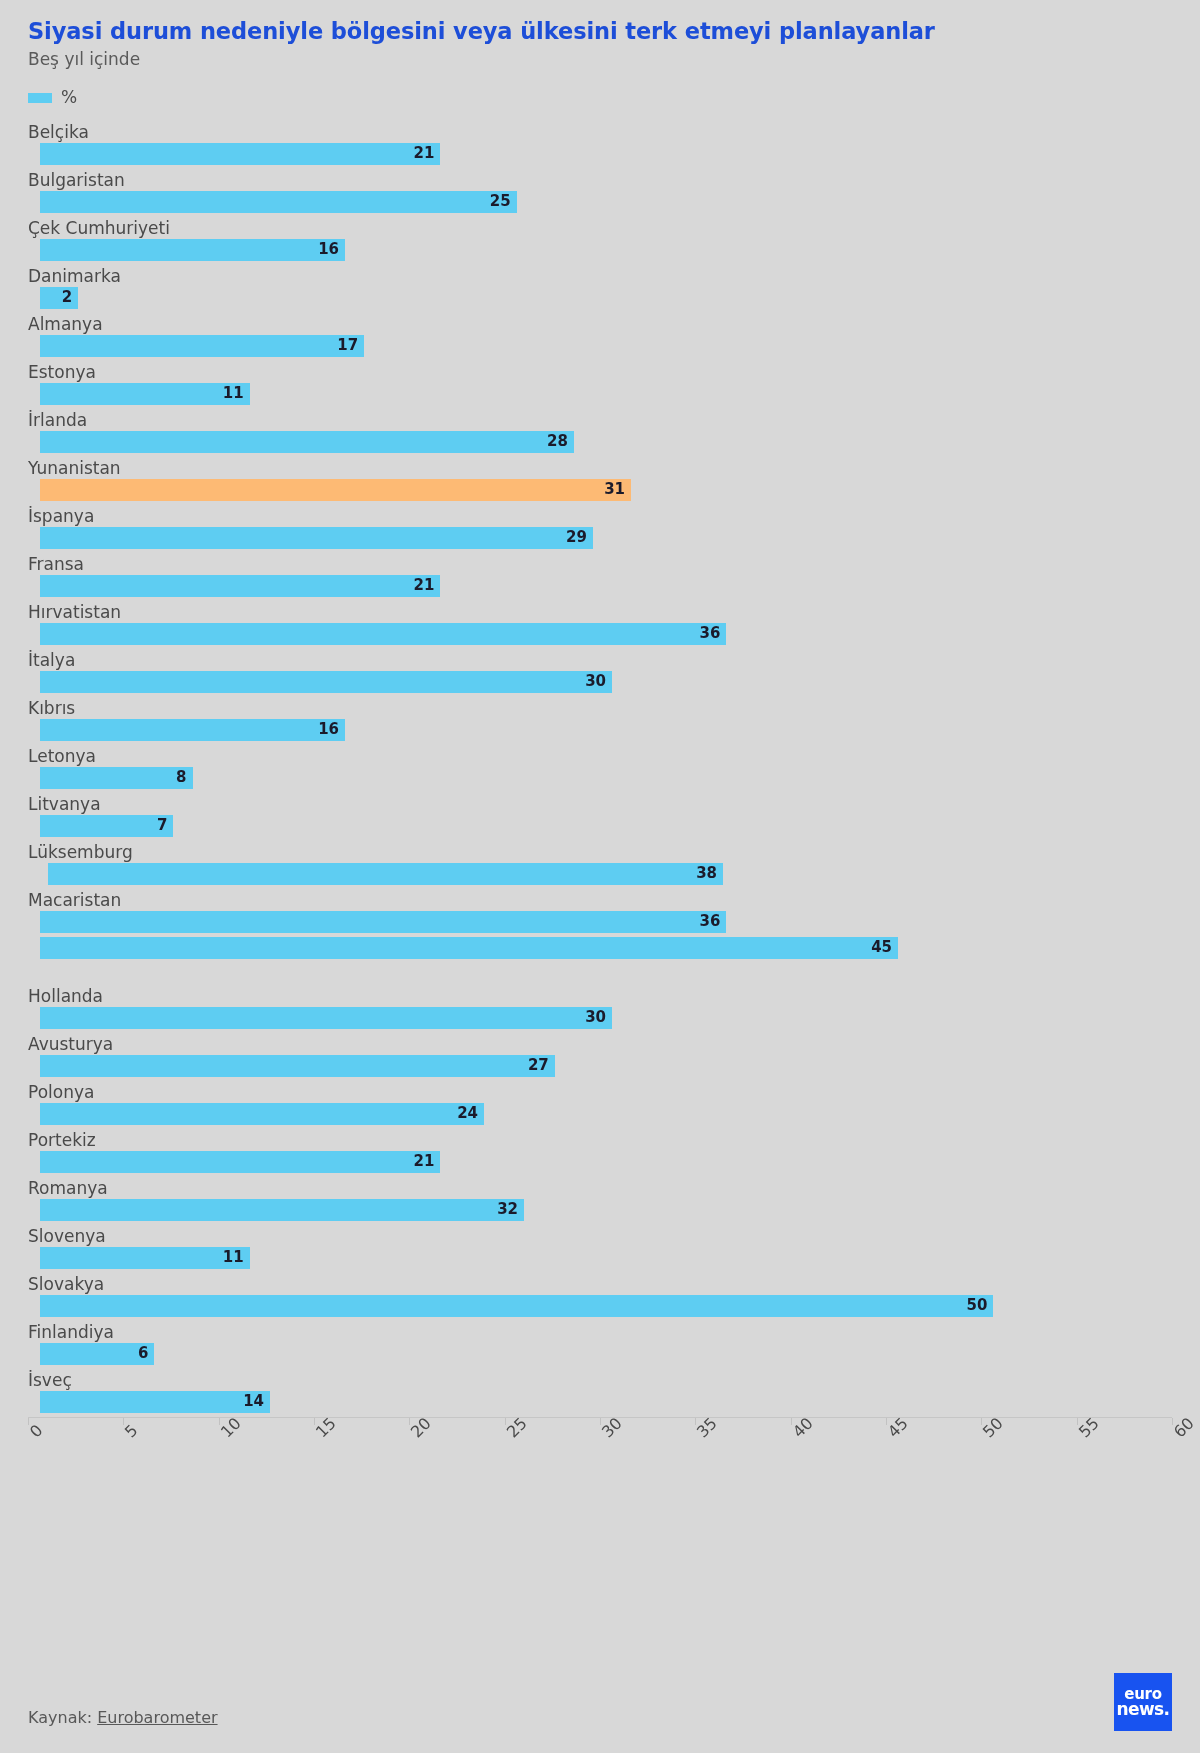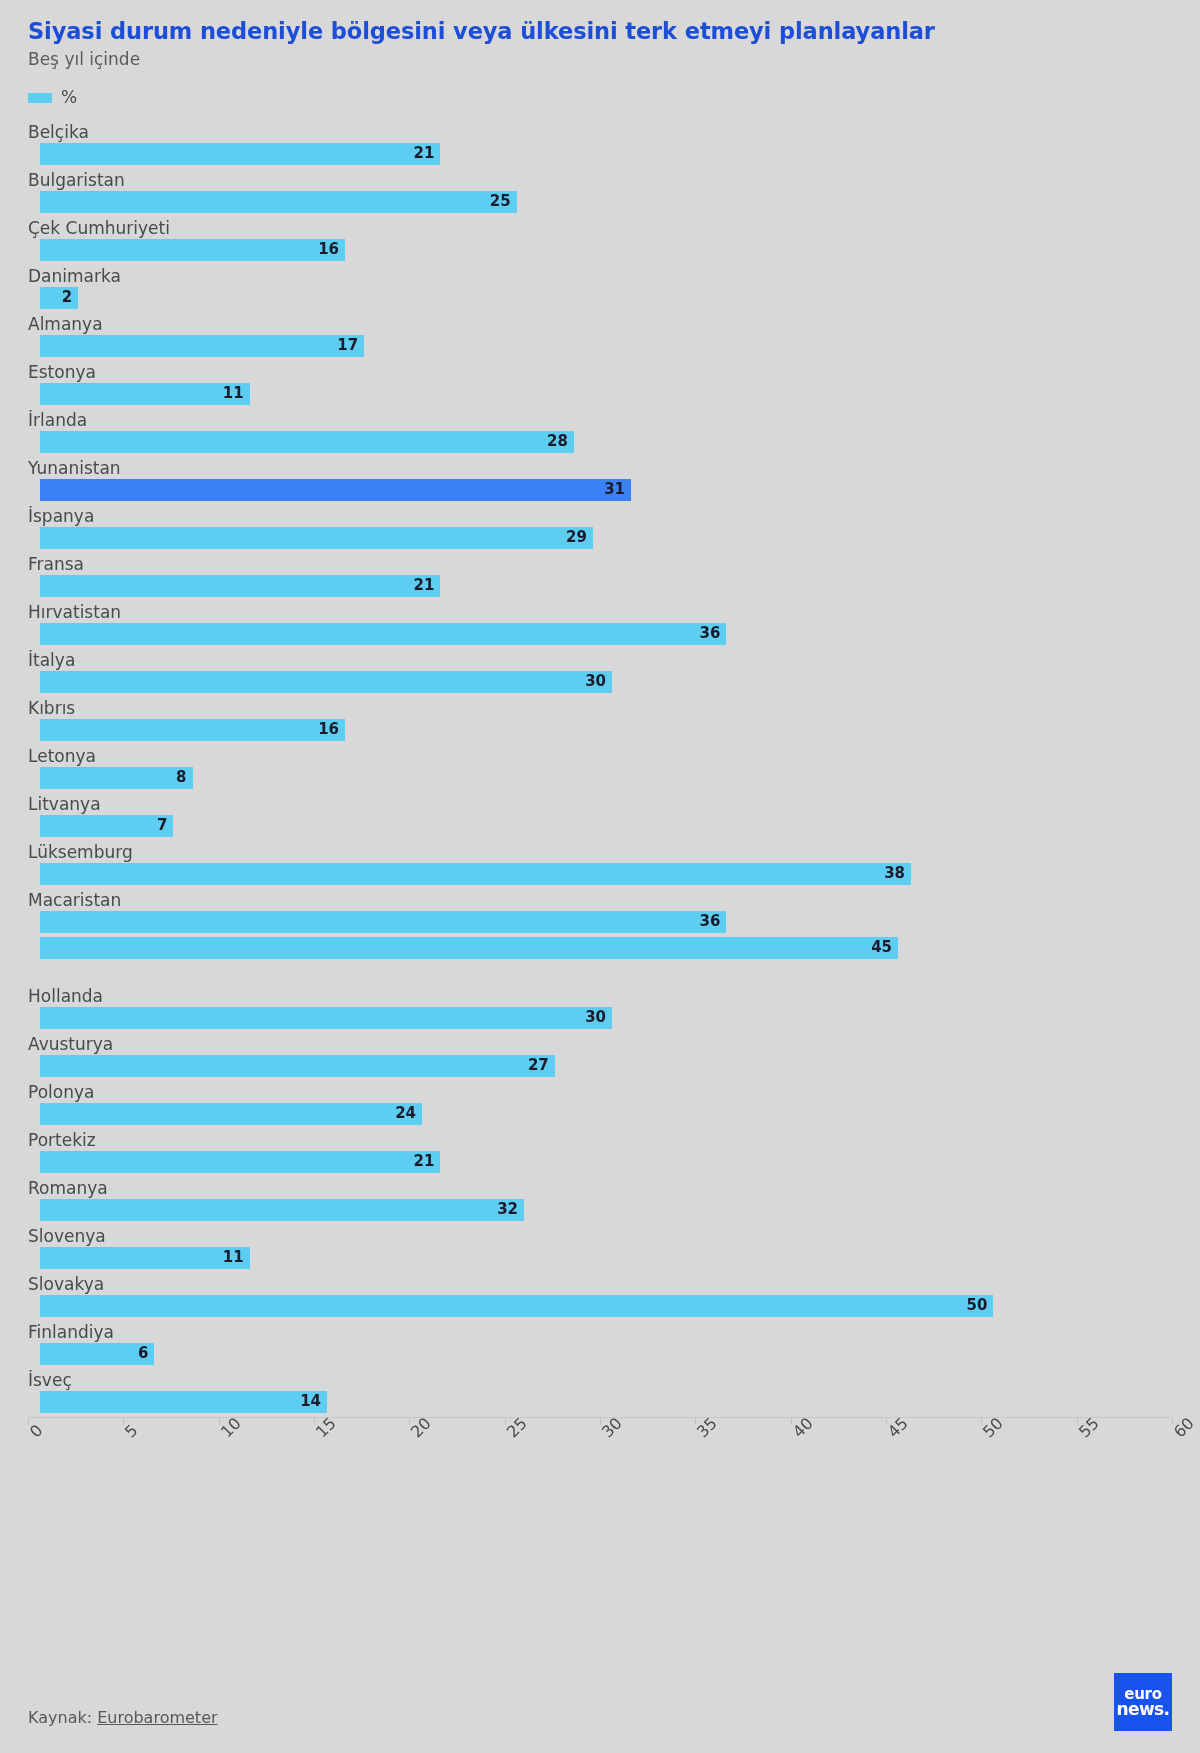--- a/index.html
+++ b/index.html
@@ -218,21 +218,21 @@
           <div class="row-label">İrlanda</div>
           <div class="bar-track">
             <div class="bar" style="width: 533.867px; background: rgb(94, 205, 242);">
               <span class="bar-value">28</span>
             </div>
           </div>
         </div>
         <div class="row">
           <div class="row-label">Yunanistan</div>
           <div class="bar-track">
-            <div class="bar" style="width: 591.067px; background: #3b82f6;">
+            <div class="bar" style="width: 591.067px; background: #fdba74;">
               <span class="bar-value">31</span>
             </div>
           </div>
         </div>
         <div class="row">
           <div class="row-label">İspanya</div>
           <div class="bar-track">
             <div class="bar" style="width: 552.933px; background: rgb(94, 205, 242); padding-left: 16px;">
               <span class="bar-value">29</span>
             </div>
@@ -282,21 +282,21 @@
           <div class="row-label">Litvanya</div>
           <div class="bar-track">
             <div class="bar" style="width: 133.467px; background: rgb(94, 205, 242);">
               <span class="bar-value">7</span>
             </div>
           </div>
         </div>
         <div class="row">
           <div class="row-label">Lüksemburg</div>
           <div class="bar-track">
-            <div class="bar" style="width: 871px; background: rgb(94, 205, 242);">
+            <div class="bar" style="width: 675px; background: rgb(94, 205, 242); margin-left: 8px;">
               <span class="bar-value">38</span>
             </div>
           </div>
         </div>
         <div class="row">
           <div class="row-label">Macaristan</div>
           <div class="bar-track">
             <div class="bar" style="width: 686.4px; background: rgb(94, 205, 242);">
               <span class="bar-value">36</span>
             </div>
@@ -321,21 +321,21 @@
           <div class="row-label">Avusturya</div>
           <div class="bar-track">
             <div class="bar" style="width: 514.8px; background: rgb(94, 205, 242);">
               <span class="bar-value">27</span>
             </div>
           </div>
         </div>
         <div class="row">
           <div class="row-label">Polonya</div>
           <div class="bar-track">
-            <div class="bar" style="width: 382px; background: rgb(94, 205, 242);">
+            <div class="bar" style="width: 444px; background: rgb(94, 205, 242);">
               <span class="bar-value">24</span>
             </div>
           </div>
         </div>
         <div class="row">
           <div class="row-label">Portekiz</div>
           <div class="bar-track">
             <div class="bar" style="width: 400.4px; background: rgb(94, 205, 242);">
               <span class="bar-value">21</span>
             </div>
@@ -369,21 +369,21 @@
           <div class="row-label">Finlandiya</div>
           <div class="bar-track">
             <div class="bar" style="width: 114.4px; background: rgb(94, 205, 242);">
               <span class="bar-value">6</span>
             </div>
           </div>
         </div>
         <div class="row">
           <div class="row-label">İsveç</div>
           <div class="bar-track">
-            <div class="bar" style="width: 287px; background: rgb(94, 205, 242);">
+            <div class="bar" style="width: 230px; background: rgb(94, 205, 242);">
               <span class="bar-value">14</span>
             </div>
           </div>
         </div>
       </div>
     <div class="axis" id="axis">
         <div class="tick" style="left: 0px;"></div>
         <div class="tick-label" style="left: -2px;">0</div>
         <div class="tick" style="left: 95.3333px;"></div>
         <div class="tick-label" style="left: 93.3333px;">5</div>

